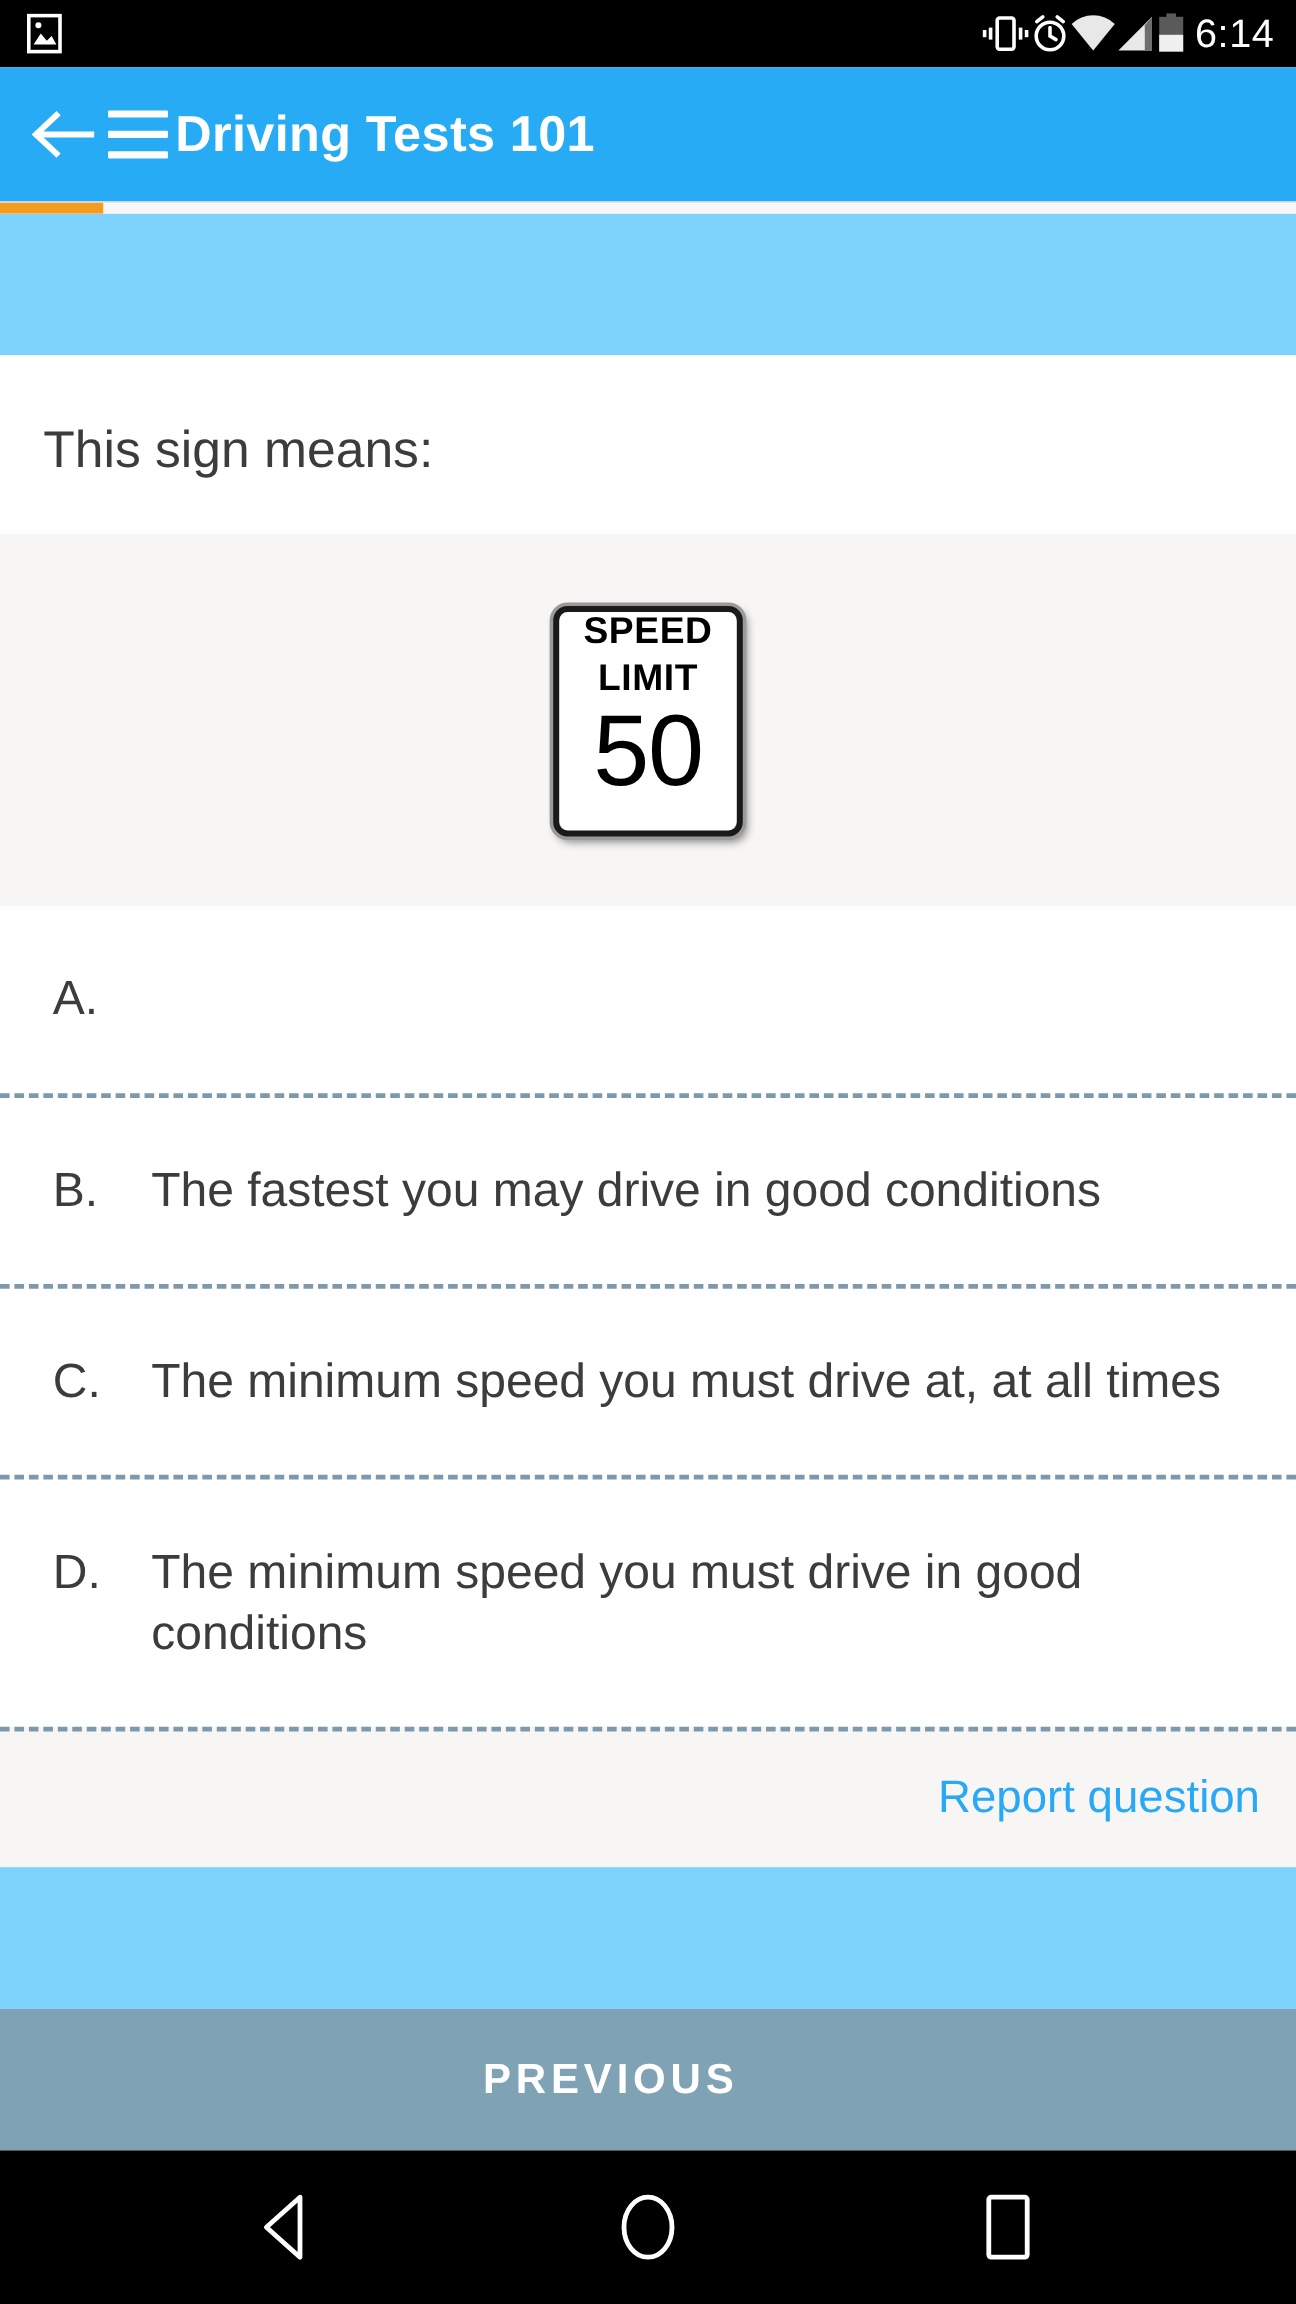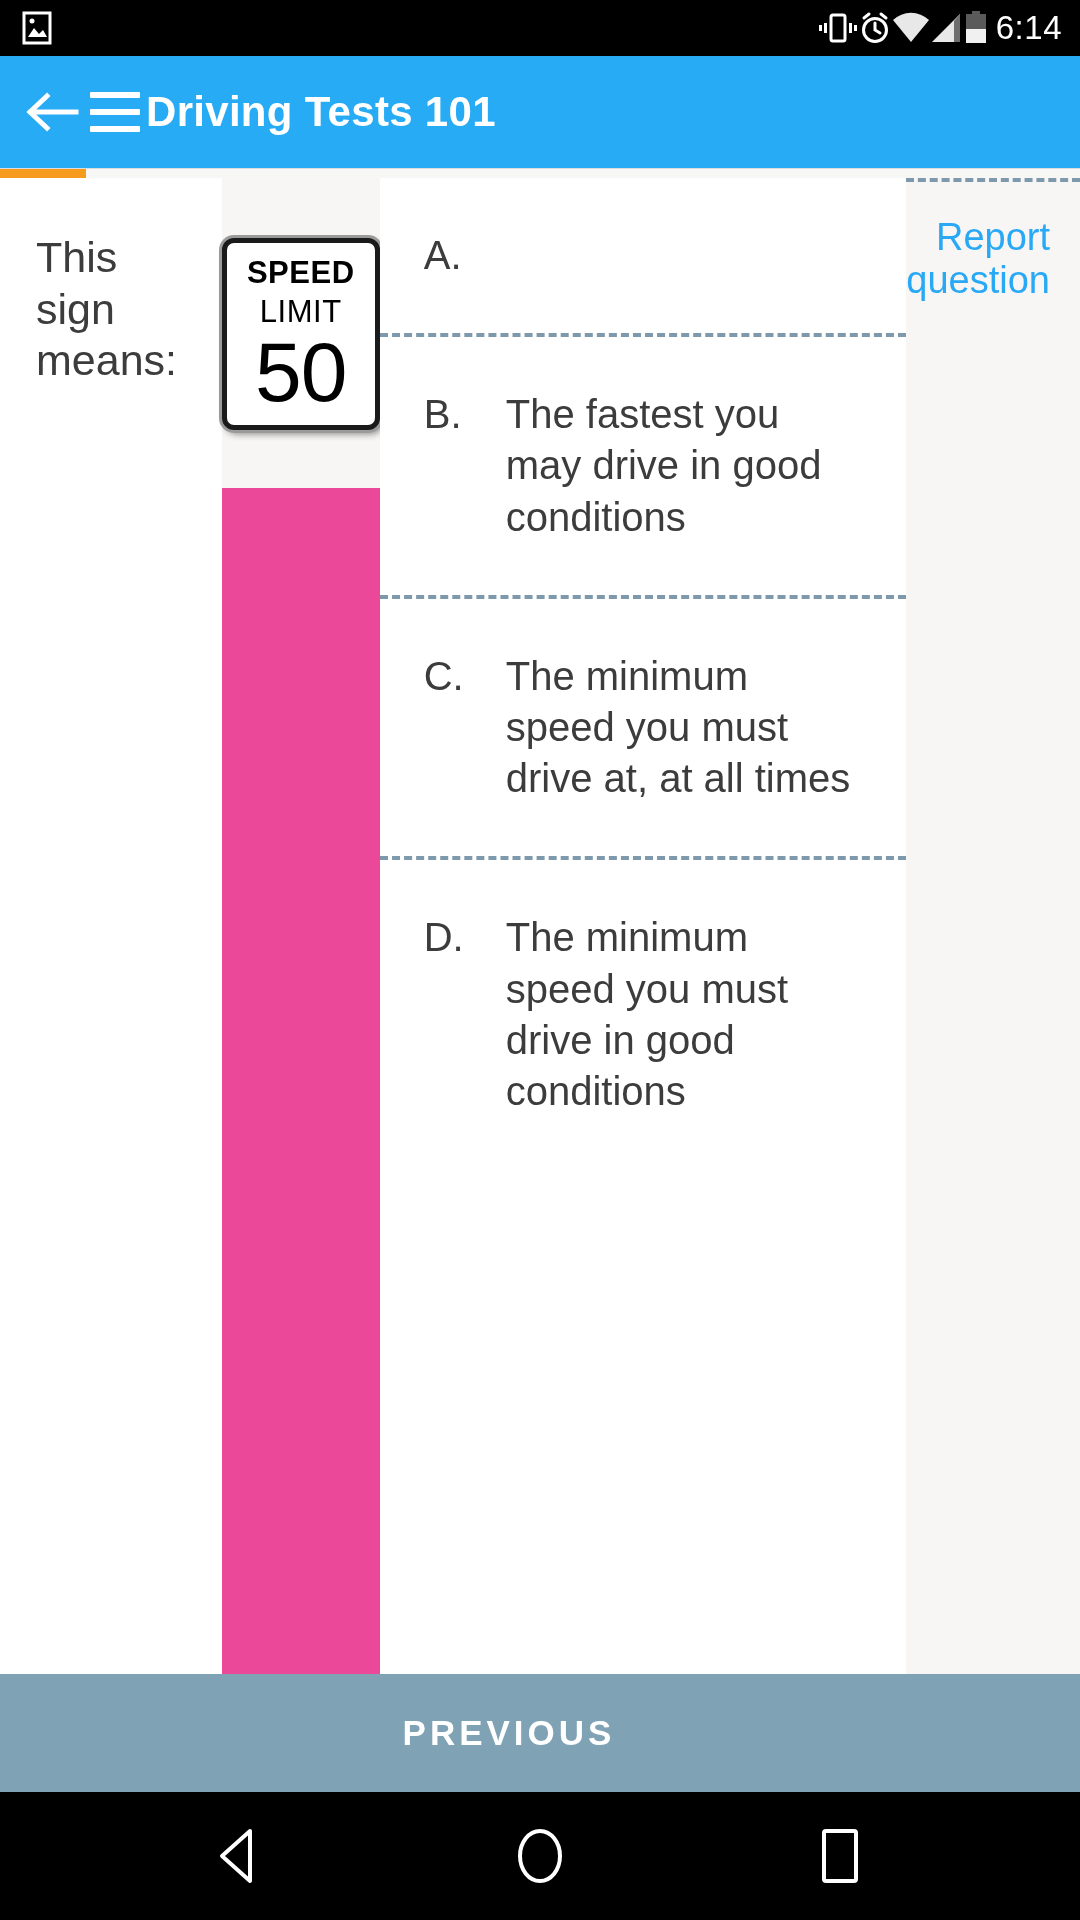--- a/index.html
+++ b/index.html
@@ -41,47 +41,46 @@
   }
 
   
   .progress-track {
     flex:0 0 10px; background:#f7f7f5; position:relative;
     border-top:1px solid #d9dde0;
   }
   .progress-fill { position:absolute; left:0; top:0; bottom:0; background:#F79B1E; }
 
   
-  .content { flex:1 1 auto; display:flex; flex-direction:row; background:#ec4899; min-height:0; }
+  .content { flex:1 1 auto; display:flex; flex-direction:column; background:#7dd3fc; min-height:0;justify-content:center; }
 
   .question {
     padding:54px 36px 44px 36px; background:#ffffff;
     font-size:43px; color:#3c3c3c; line-height:1.2;
   }
 
   .image-panel {
     background:#f7f6f4; padding:46px 0 44px 0;
     display:flex; align-items:center; justify-content:center;
     flex:0 0 auto; height:310px;
   }
 
   
   .sign {
     width:158px; height:192px; background:#ffffff;
     border:5px solid #1a1a1a; border-radius:12px;
     box-shadow:0 0 0 3px #9a9a9a, 3px 4px 7px rgba(0,0,0,0.45);
     display:flex; flex-direction:column; align-items:center; justify-content:flex-start;
-    padding-top:14px;
   }
   .sign-speed {
     font-family:"Liberation Sans", sans-serif; font-weight:bold;
     font-size:31px; color:#000000; letter-spacing:0.5px; line-height:1;
   }
   .sign-limit {
-    font-family:"Liberation Sans", sans-serif; font-weight:normal;
+    font-family:"Liberation Sans", sans-serif; font-weight:bold;
     font-size:31px; color:#000000; letter-spacing:0.5px; line-height:1;
     margin-top:8px;
   }
   .sign-number {
     font-family:"Liberation Sans", sans-serif; font-weight:normal;
     font-size:84px; color:#000000; line-height:0.95; margin-top:6px;
     letter-spacing:-1px;
   }
 
   

